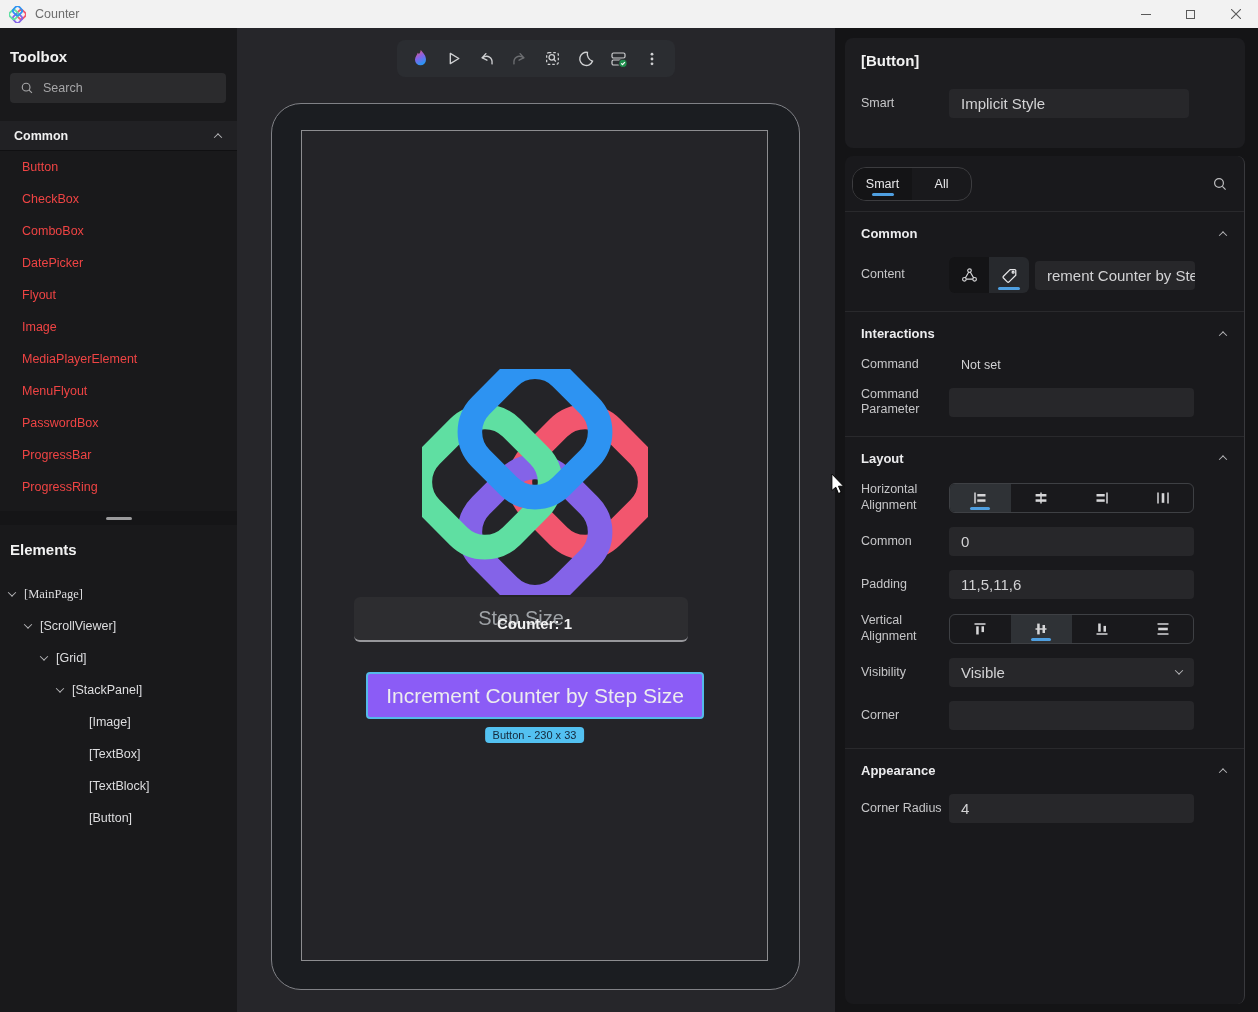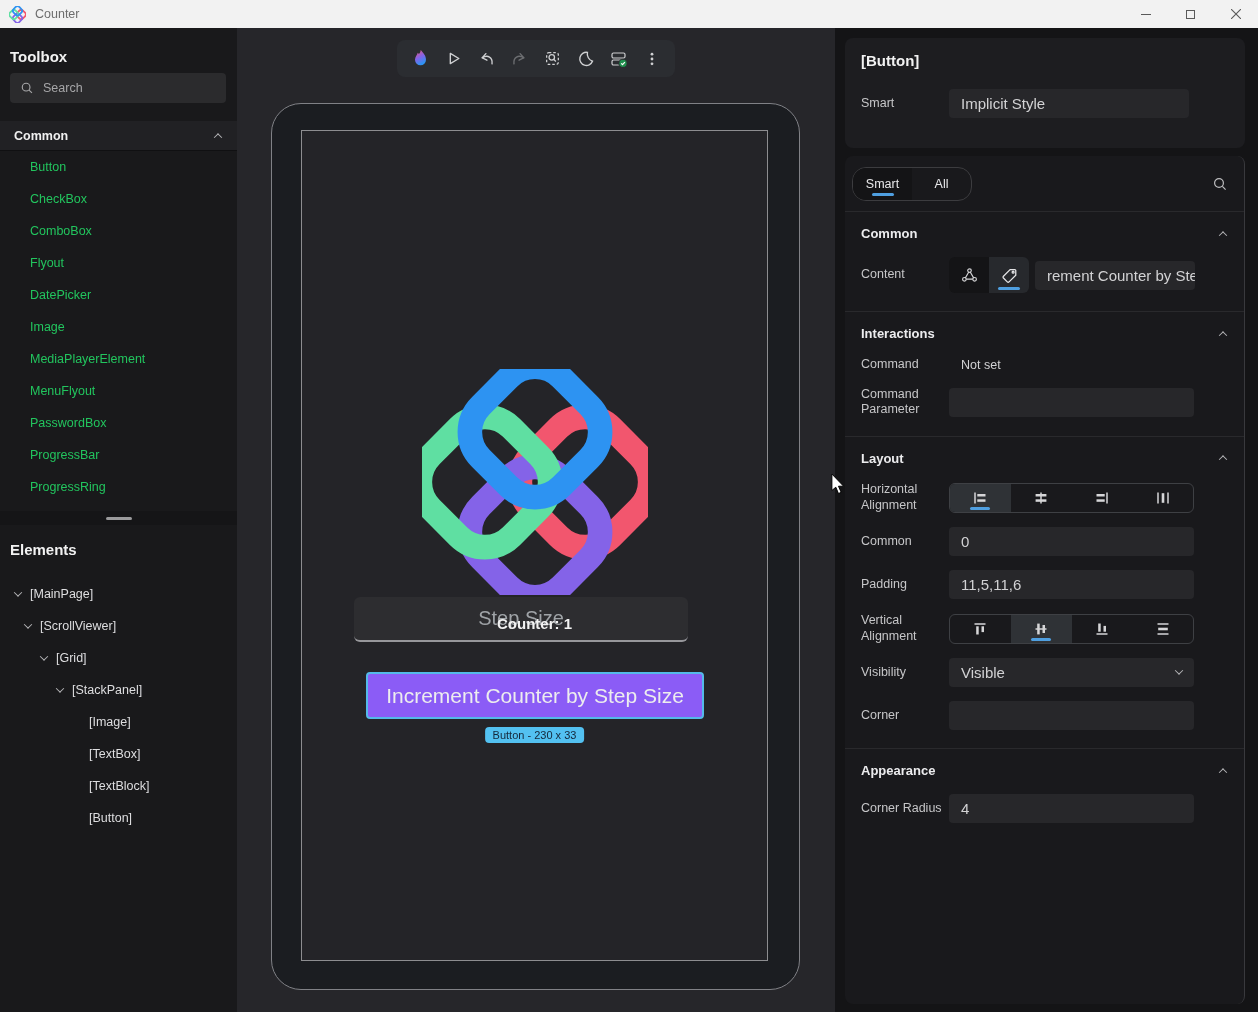--- a/index.html
+++ b/index.html
@@ -20,26 +20,26 @@
 
   
   .sidebar { width:237px; background:#19191b; color:#e2e2e2; flex:none; display:flex; flex-direction:column; }
   .panel-title { font-size:15px; font-weight:bold; color:#f2f2f2; margin:20px 0 0 10px; }
   .searchbox { margin:8px 11px 0 10px; height:30px; background:#2b2b2d; border-radius:4px;
     display:flex; align-items:center; padding:0 10px; gap:9px; }
   .searchbox span { font-size:12.5px; color:#a6a6a8; }
   .sec-header { margin-top:18px; height:30px; background:#212124; border-bottom:1px solid #101012;
     display:flex; align-items:center; justify-content:space-between; padding:0 16px 0 14px; }
   .sec-header span { font-size:12.5px; font-weight:bold; color:#f0f0f0; }
-  .tb-item { height:32px; line-height:32px; padding-left:30px; font-size:12.5px; color:#22c55e; }
+  .tb-item { height:32px; line-height:32px; padding-left:22px; font-size:12.5px; color:#ef4444; }
   .splitter { margin-top:8px; height:14px; background:#151517; display:flex; align-items:center; justify-content:center; }
   .splitter i { width:26px; height:3px; background:#9a9a9c; border-radius:2px; display:block; }
   .tree { margin-top:20px; }
   .tree-row { height:32px; display:flex; align-items:center; font-size:12.5px; color:#dedee0; gap:9px; }
-  .d0 { padding-left:15px; } .d1 { padding-left:25px; } .d2 { padding-left:41px; }
+  .d0 { padding-left:9px;font-family:Liberation Serif, serif; } .d1 { padding-left:25px; } .d2 { padding-left:41px; }
   .d3 { padding-left:57px; } .d4 { padding-left:89px; }
 
   .chev { display:inline-block; width:6px; height:6px; border-right:1.5px solid #b5b5b7; border-bottom:1.5px solid #b5b5b7; flex:none; }
   .chev.down { transform:rotate(45deg) translate(-1px,-1px); }
   .chev.up   { transform:rotate(-135deg) translate(-1px,-1px); }
 
   
   .canvas { width:598px; flex:none; background:#26262a; position:relative; }
   .toolbar-pill { position:absolute; top:12px; left:50%; transform:translateX(-50%);
     height:37px; background:#2b2d31; border-radius:8px; display:flex; align-items:center; padding:0 10px; gap:6px; }
@@ -153,22 +153,22 @@
     </div>
 
     <div class="sec-header">
       <span>Common</span>
       <i class="chev up"></i>
     </div>
 
     <div class="tb-item">Button</div>
     <div class="tb-item">CheckBox</div>
     <div class="tb-item">ComboBox</div>
+    <div class="tb-item">DatePicker</div>
     <div class="tb-item">Flyout</div>
-    <div class="tb-item">DatePicker</div>
     <div class="tb-item">Image</div>
     <div class="tb-item">MediaPlayerElement</div>
     <div class="tb-item">MenuFlyout</div>
     <div class="tb-item">PasswordBox</div>
     <div class="tb-item">ProgressBar</div>
     <div class="tb-item">ProgressRing</div>
 
     <div class="splitter">
         <i></i>
       </div>

